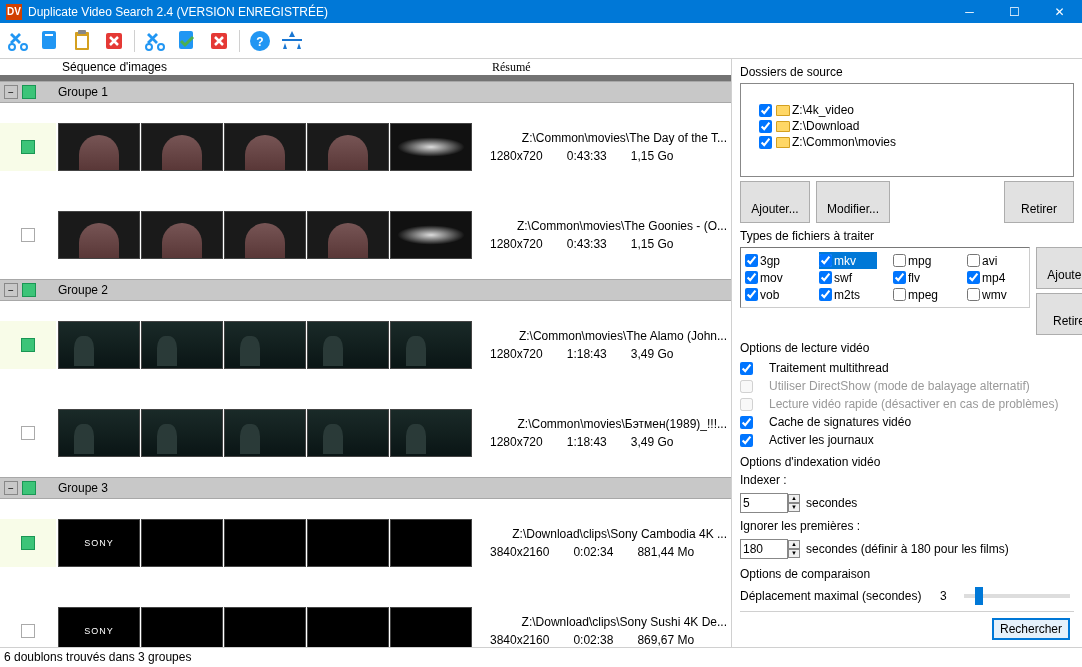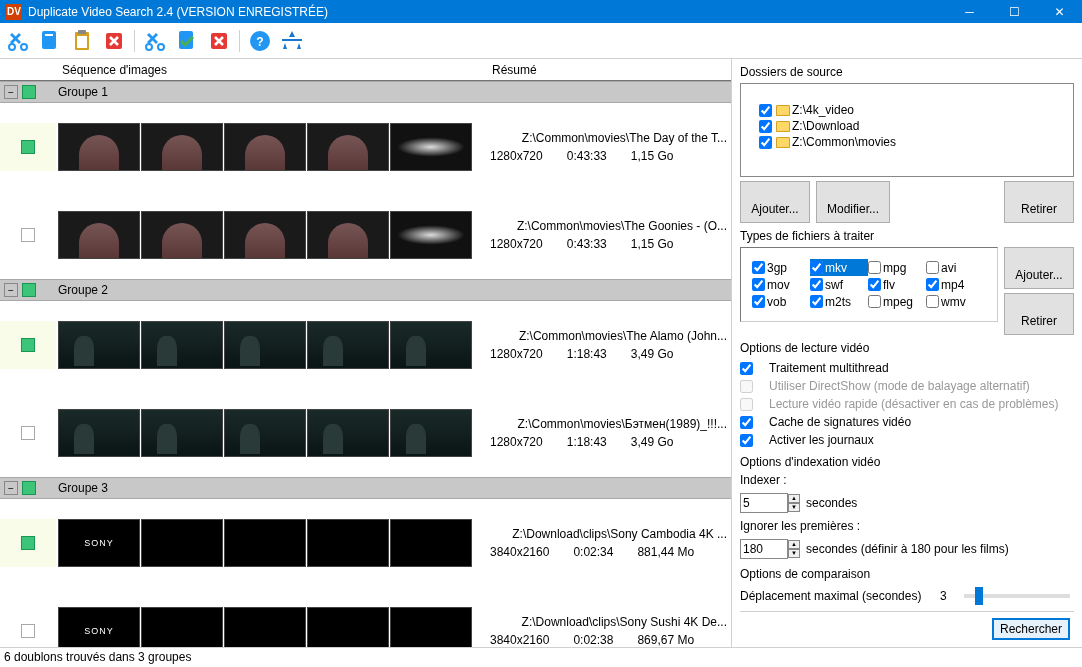--- a/index.html
+++ b/index.html
@@ -8,24 +8,24 @@
 .titlebar .appicon { width: 16px; height: 16px; background: #d14000; margin-right: 6px; display: flex; align-items: center; justify-content: center; font-size: 10px; font-weight: bold; }
 .title-text { flex: 1; font-size: 12px; }
 .winbtns { display: flex; }
 .winbtn { width: 45px; height: 23px; display: flex; align-items: center; justify-content: center; color: #fff; }
 .toolbar { height: 36px; border-bottom: 1px solid #d0d0d0; display: flex; align-items: center; padding: 0 4px; gap: 4px; }
 .tbtn { width: 28px; height: 28px; display: flex; align-items: center; justify-content: center; }
 .tbtn svg { width: 24px; height: 24px; }
 .tsep { width: 1px; height: 22px; background: #d0d0d0; margin: 0 2px; }
 .content { flex: 1; display: flex; overflow: hidden; }
 .left { flex: 1; display: flex; flex-direction: column; border-right: 1px solid #d0d0d0; overflow: hidden; }
-.colhdr { display: flex; height: 22px; border-bottom: 1px solid #737373; align-items: center; }
+.colhdr { display: flex; height: 22px; border-bottom: 6px solid #737373; align-items: center; }
 .colhdr .c1 { width: 60px; }
 .colhdr .c2 { width: 430px; padding-left: 2px; }
-.colhdr .c3 { flex: 1; padding-left: 2px; }
+.colhdr .c3 { flex: 1; padding-left: 2px; font-family: Liberation Serif, serif; }
 .groups { flex: 1; overflow-y: auto; }
 .grouphdr { background: #c8c8c8; height: 22px; display: flex; align-items: center; border-top: 1px solid #a8a8a8; border-bottom: 1px solid #a8a8a8; }
 .grouphdr .expander { width: 14px; height: 14px; border: 1px solid #888; margin: 0 4px; display: flex; align-items: center; justify-content: center; font-size: 10px; }
 .grouphdr .gcheck { width: 14px; height: 14px; background: #3cc478; border: 1px solid #1a9654; margin-right: 22px; }
 .grouphdr .gname { font-weight: normal; }
 .videorow { display: flex; padding: 20px 0; text-align: right; }
 .vcheck-cell { width: 56px; display: flex; align-items: center; justify-content: center; background: #f8fce8; }
 .vcheck-cell.alt { background: #fff; }
 .vcheck { width: 14px; height: 14px; background: #3cc478; border: 1px solid #1a9654; }
 .vcheck.off { background: #fff; border: 1px solid #aaa; }
@@ -43,21 +43,21 @@
 .right { width: 350px; padding: 4px 8px; display: flex; flex-direction: column; gap: 4px; overflow-y: auto; }
 .sect-title { font-size: 12px; margin-top: 2px; }
 .folderbox { border: 1px solid #888; height: 94px; padding: 18px; overflow: auto; }
 .folderrow { display: flex; align-items: center; height: 16px; gap: 2px; }
 .folderrow input { margin-right: 2px; }
 .foldericon { width: 14px; height: 11px; background: #ffd766; border: 1px solid #d4a020; border-radius: 1px 1px 0 0; }
 .btnrow { display: flex; gap: 6px; }
 .wbtn { border: 1px solid #adadad; background: #e1e1e1; padding: 20px 10px; min-width: 70px; height: 22px; }
 .spacer { flex: 1; }
 .typerow { display: flex; align-items: flex-start; gap: 6px; }
-.typebox { border: 1px inset #ccc; padding: 11px; display: grid; grid-template-columns: repeat(4, 58px); gap: 0 0; flex: 1; }
+.typebox { border: 1px inset #ccc; padding: 4px; display: grid; grid-template-columns: repeat(4, 58px); gap: 0 16px; flex: 1; }
 .typecell { display: flex; align-items: center; gap: 2px; height: 17px; position: relative; }
 .typecell input { margin:0; }
 .typecell.sel { background: #0078d7; color: #fff; }
 .typebtns { display: flex; flex-direction: column; gap: 4px; }
 .optrow { display: flex; align-items: center; gap: 16px; height: 18px; }
 .optrow.disabled { color: #999; }
 .num-field { display: flex; align-items: center; gap: 6px; margin: 2px 0; }
 .num-field input { width: 48px; border: 1px solid #888; padding: 1px 2px; height: 20px; }
 .spin { display:flex; flex-direction:column; width:12px; margin-left:-6px; }
 .spin div { height:9px; border:1px solid #888; font-size:6px; text-align:center; line-height:7px; background:#f0f0f0; }

